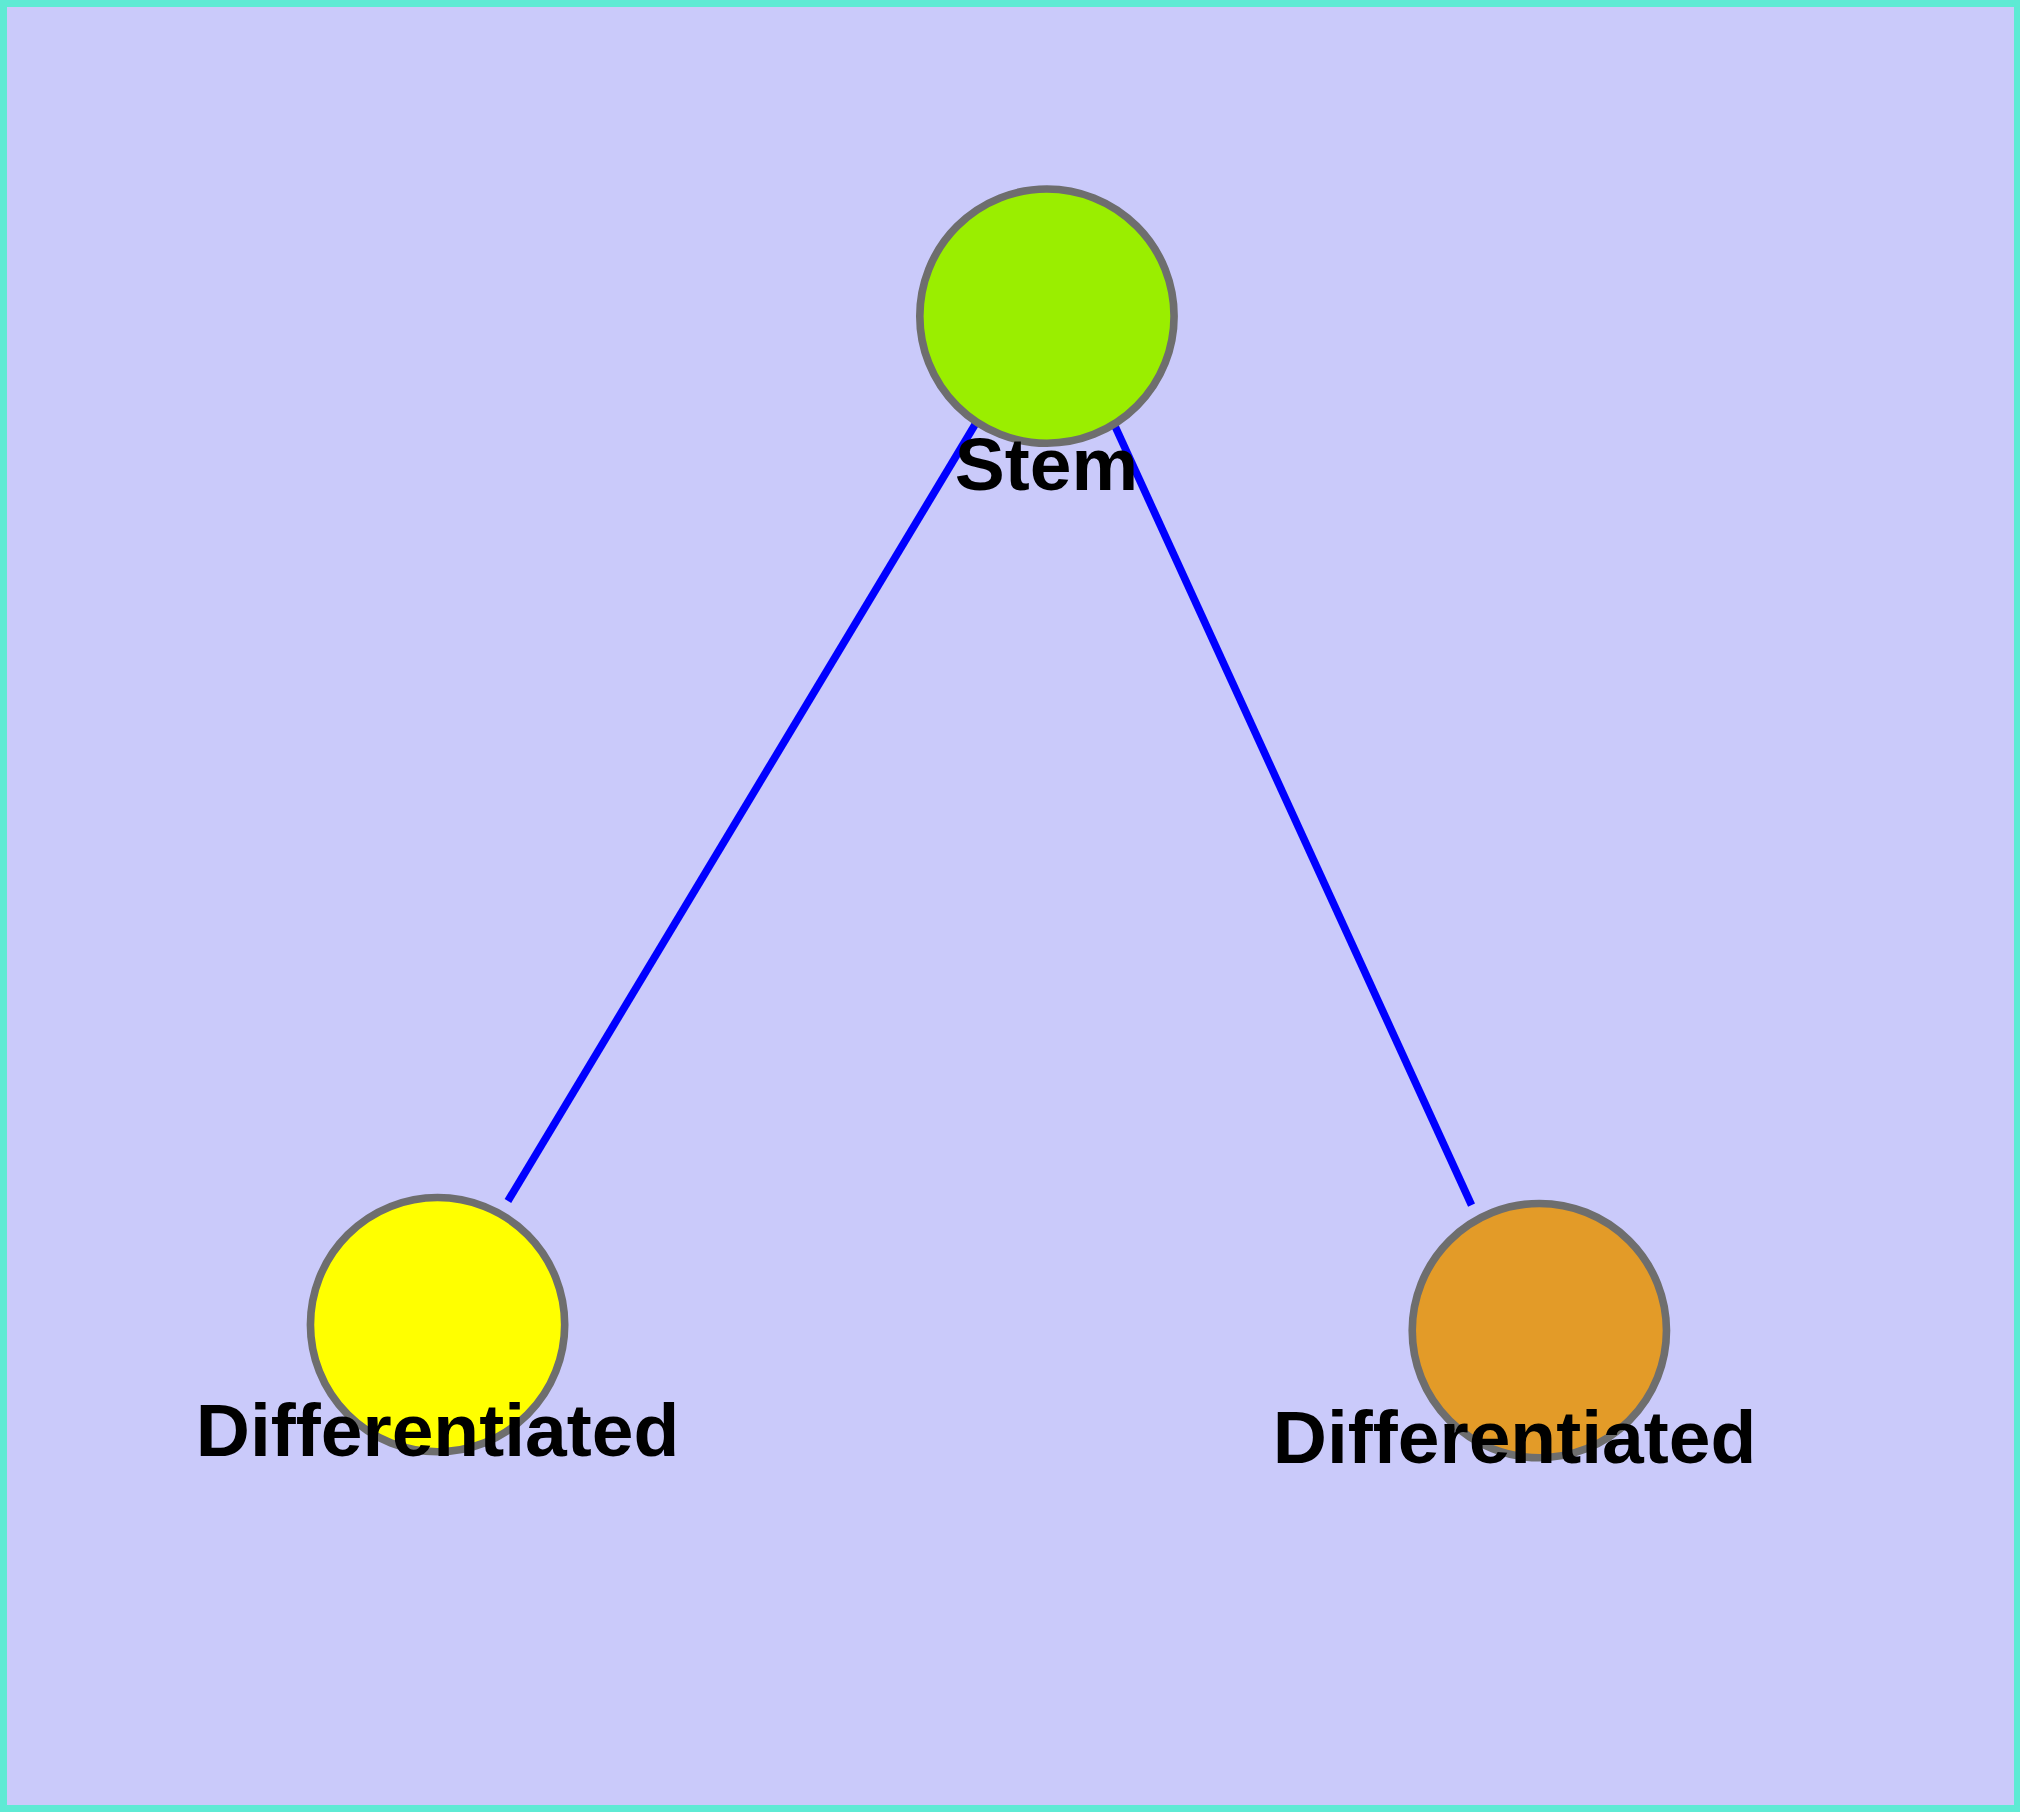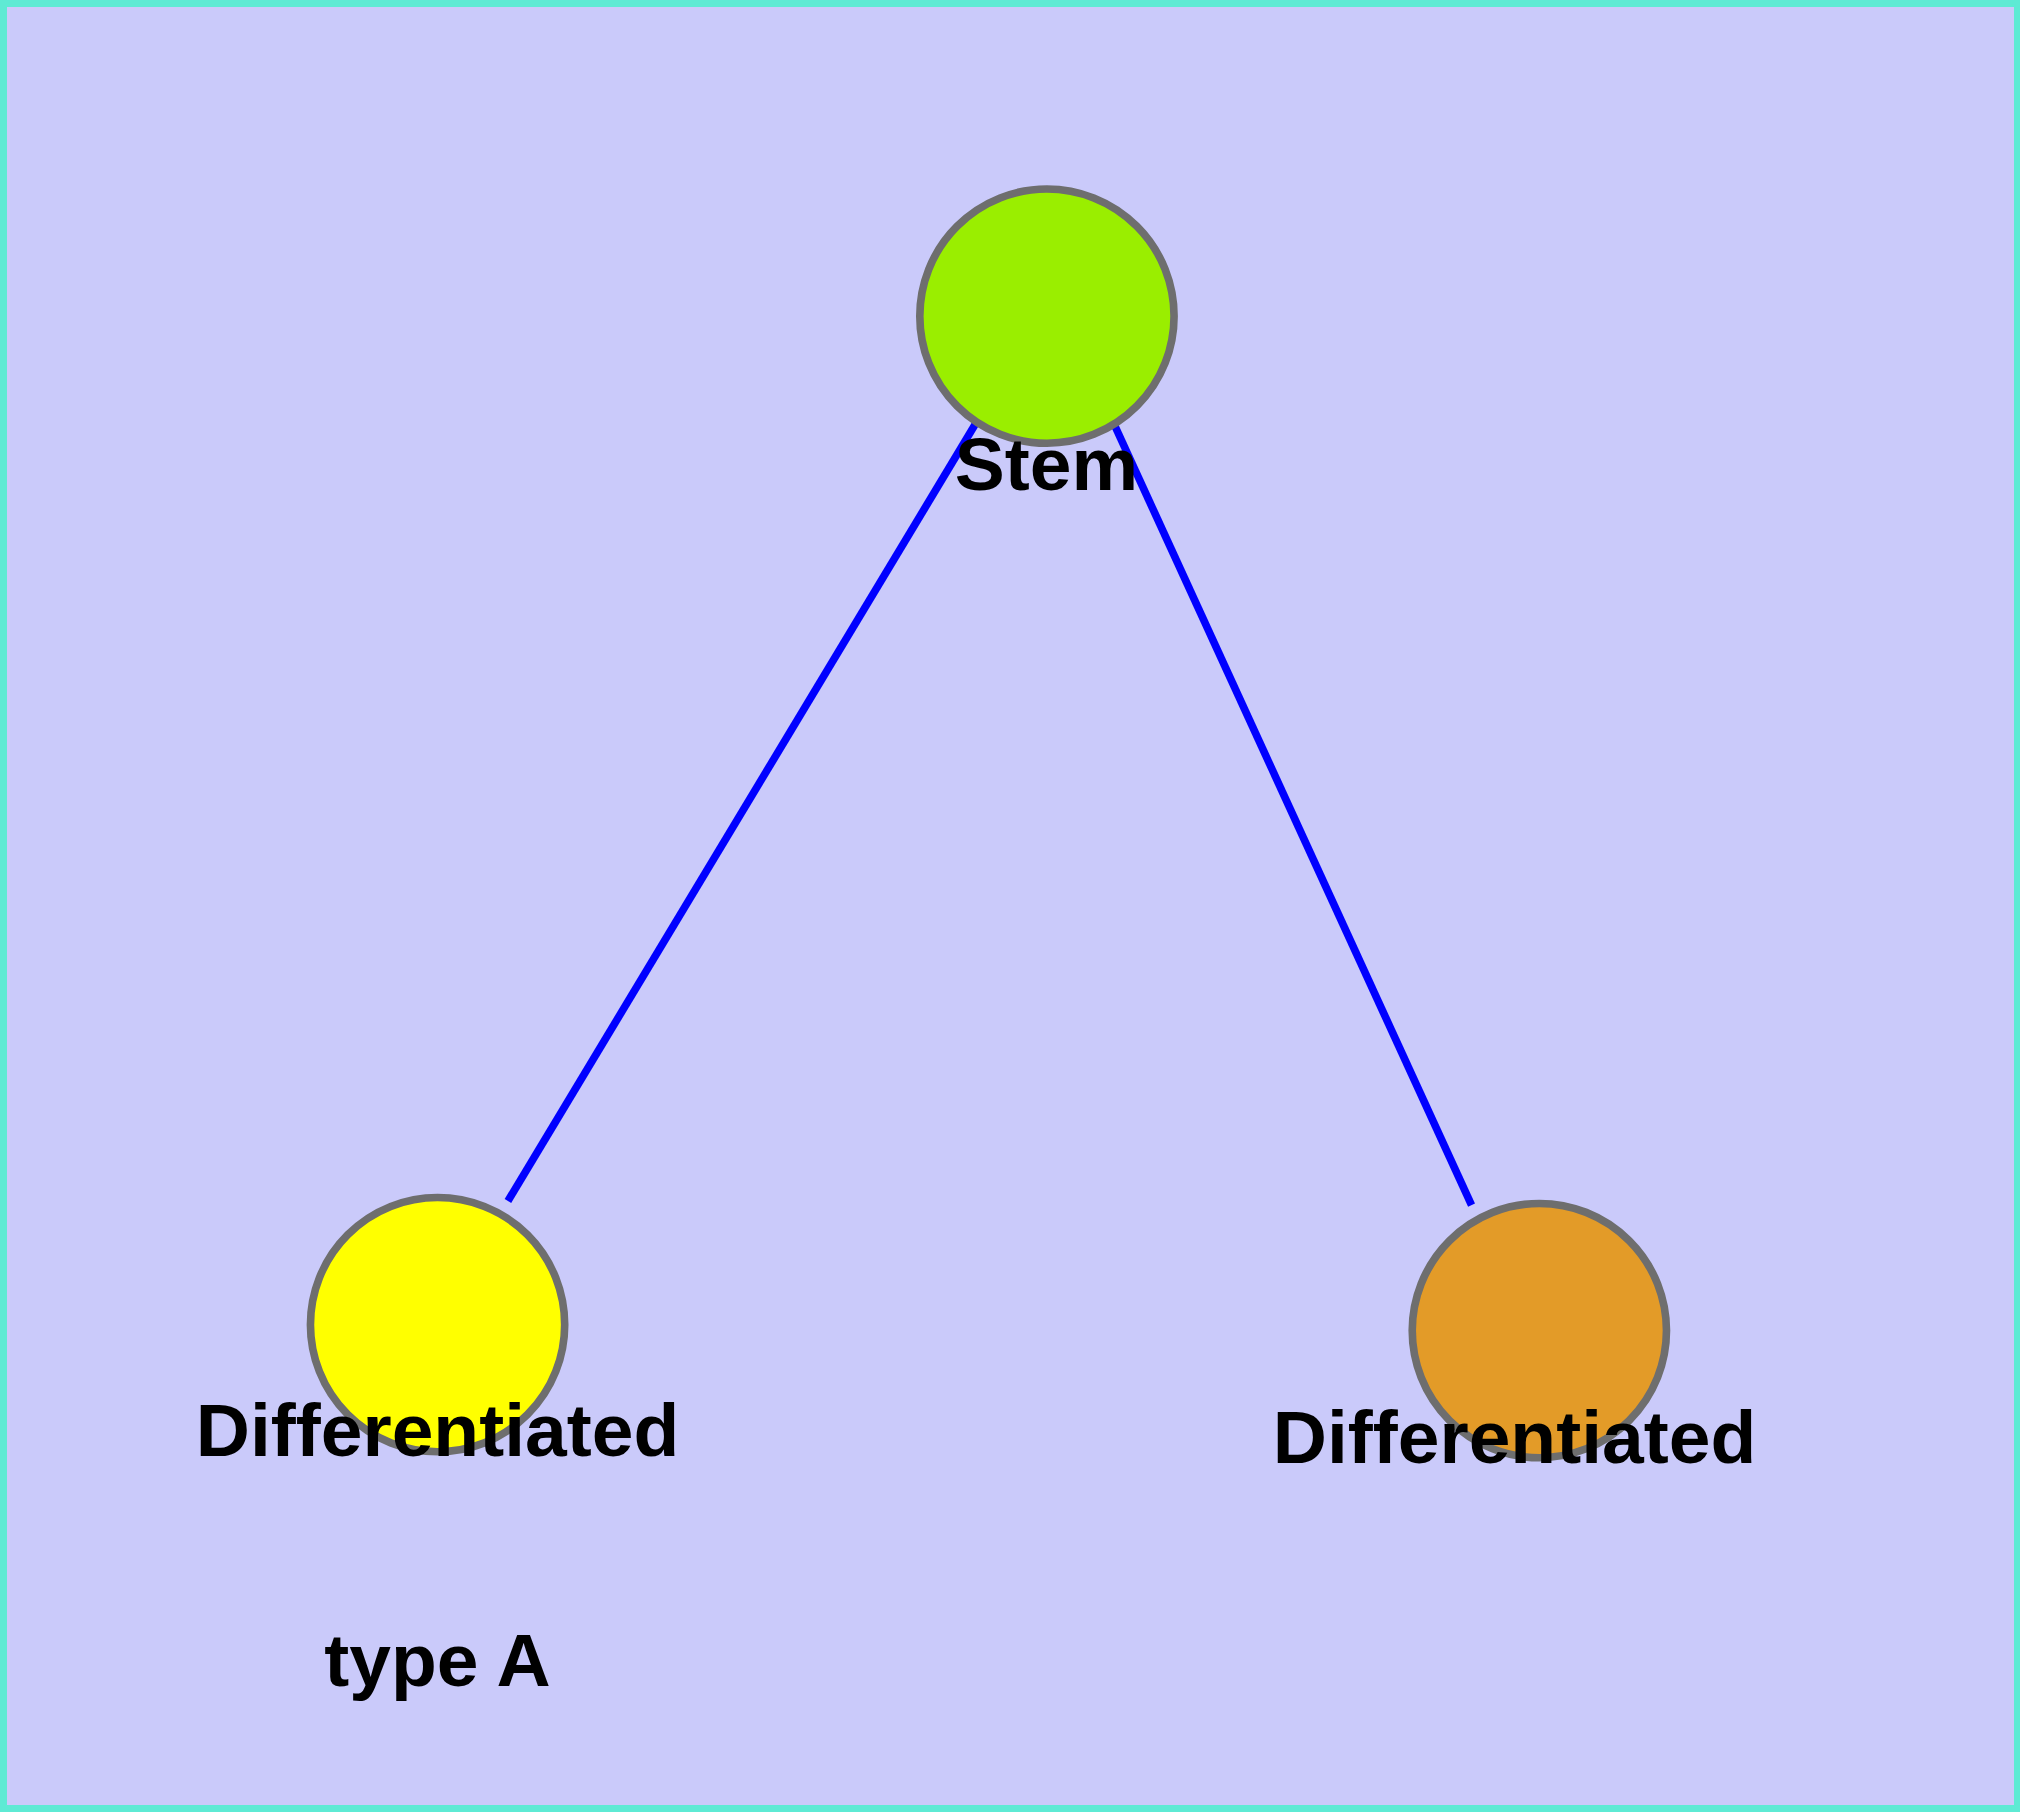--- a/index.html
+++ b/index.html
@@ -95,21 +95,20 @@
       <circle class="graph-node-circle" cx="1816" cy="1570" r="150" fill="#e39b28" stroke="#6e6e6e" stroke-width="9"></circle>
     </g>
   </svg>
 
   <div class="node-label" id="label-stem" style="color: rgb(0, 0, 0);">
     <div>Stem</div>
   </div>
 
   <div class="node-label" id="label-diff-a" style="color: rgb(0, 0, 0);">
     <div>Differentiated</div>
-    <div>type A</div>
   </div>
 
   <div class="node-label" id="label-diff-b" style="color: rgb(0, 0, 0);">
     <div>Differentiated</div>
   </div>
 
 </div>
 
 
 </body></html>

